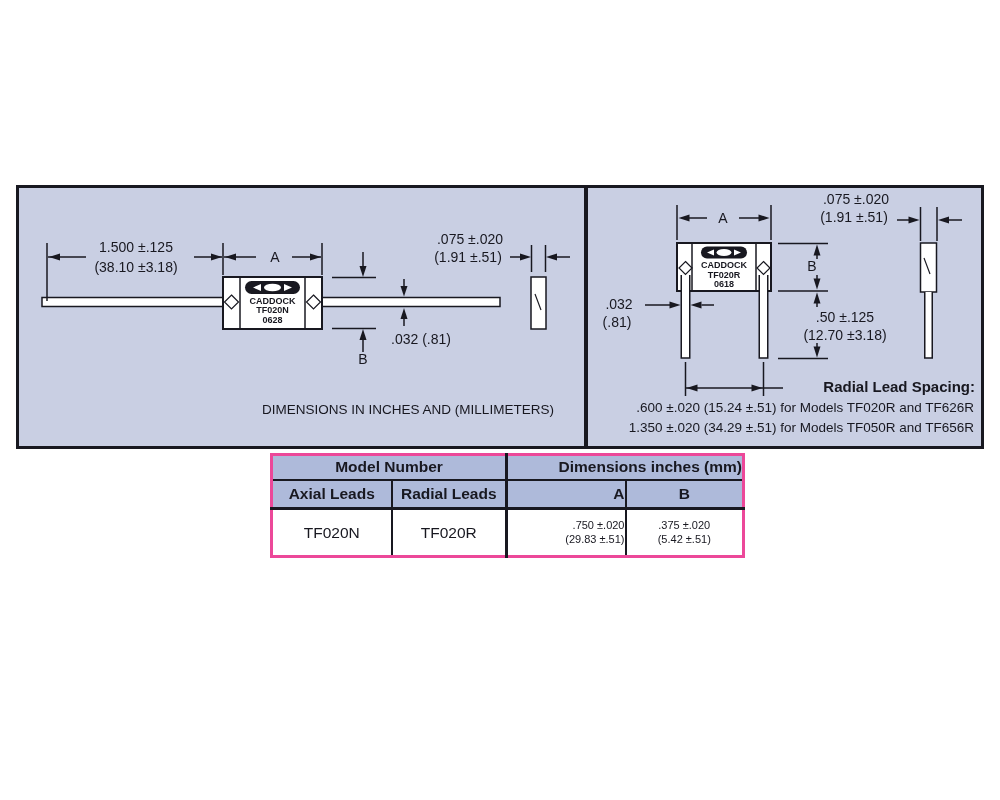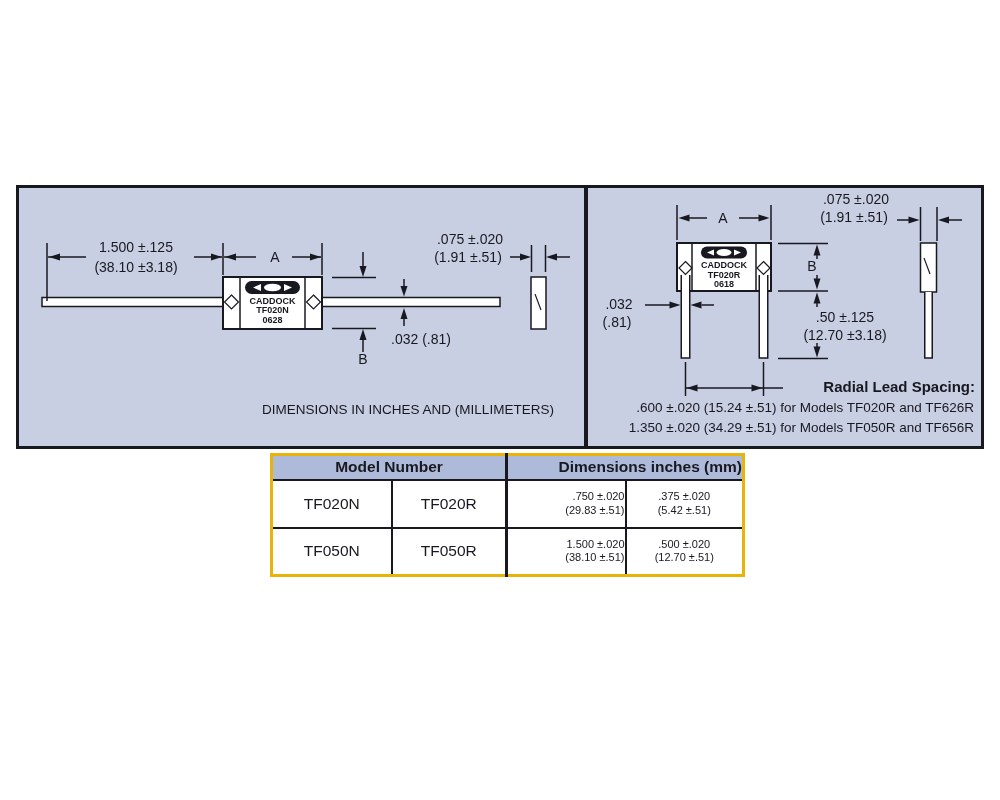--- a/index.html
+++ b/index.html
@@ -21,21 +21,21 @@
   .part { fill:#ffffff; stroke:#181820; stroke-width:2; }
   .lead { fill:#ffffff; stroke:#181820; stroke-width:1.5; }
   .notch{ fill:#ffffff; stroke:#181820; stroke-width:1.2; }
 
   .table-wrap { position:absolute; left:270px; top:453px; }
   table.spec {
     border-collapse:collapse; table-layout:fixed; width:472px;
     background:#ffffff; text-align:center; color:#181820;
   }
   table.spec td, table.spec th { border:2px solid #181820; padding:0; }
-  table.spec { border:3px solid #eab308; }
+  table.spec { border:3px solid #ec4899; }
   .hdr { background:#aebada; font-weight:bold; font-size:15.5px; }
   .thick-left  { border-left-width:3px !important;text-align:right; }
   .thick-bottom{ border-bottom-width:3px !important; }
   .model-cell { font-size:15.5px; }
   .dim-cell { font-size:11px; line-height:1.2; }
 </style>
 </head>
 <body>
 
 <div id="stage">
@@ -206,40 +206,34 @@
         <col style="width:120px">
           <col style="width:115px">
           <col style="width:119px">
           <col style="width:118px">
       </colgroup>
       <tbody>
           <tr style="height:25px">
         <th class="hdr" colspan="2">Model Number</th>
         <th class="hdr thick-left" colspan="2">Dimensions inches (mm)</th>
       </tr>
+      <tr style="height:29px">
+        <th class="hdr thick-bottom">Axial Leads</th>
+        <th class="hdr thick-bottom">Radial Leads</th>
+        <th class="hdr thick-left thick-bottom">A</th>
+        <th class="hdr thick-bottom">B</th>
+      </tr>
       <tr style="height:48px">
         <td class="model-cell">TF020N</td>
         <td class="model-cell">TF020R</td>
         <td class="dim-cell thick-left">
           <div>.750 ±.020</div>
           <div>(29.83 ±.51)</div>
         </td>
         <td class="dim-cell">
           <div>.375 ±.020</div>
           <div>(5.42 ±.51)</div>
         </td>
       </tr>
-      <tr style="height:48px">
-        <td class="model-cell">TF050N</td>
-        <td class="model-cell">TF050R</td>
-        <td class="dim-cell thick-left">
-          <div>1.500 ±.020</div>
-          <div>(38.10 ±.51)</div>
-        </td>
-        <td class="dim-cell">
-          <div>.500 ±.020</div>
-          <div>(12.70 ±.51)</div>
-        </td>
-      </tr>
     </tbody>
       </table>
   </div>
 </div>
 
 </body></html>

